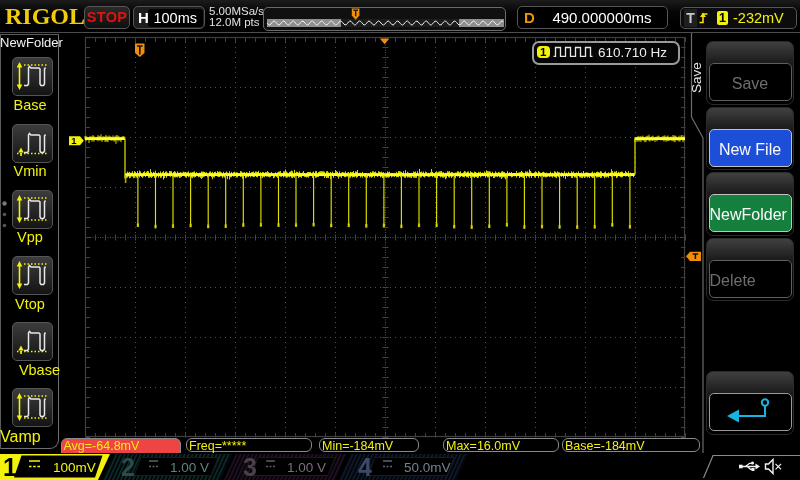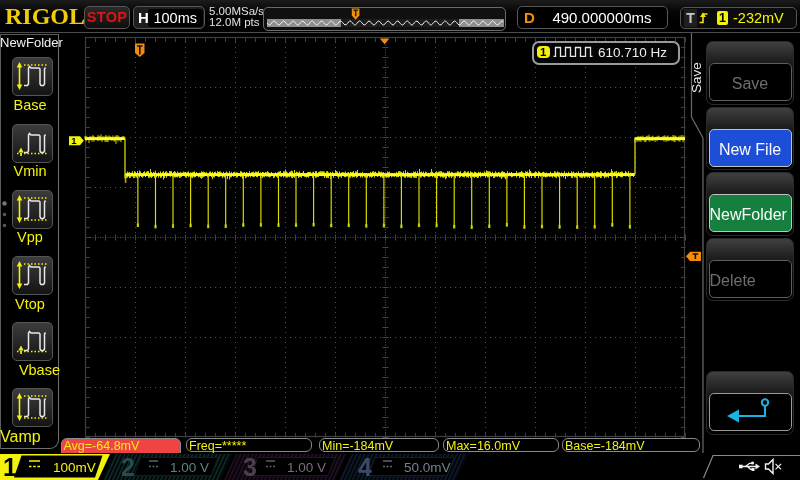--- a/index.html
+++ b/index.html
@@ -199,21 +199,21 @@
     <div class="abs" style="left:708.5px;top:393.0px;width:81px;height:36px;background:#000;border:1.5px solid #9a9a9a;border-radius:5px;"><svg width="81" height="36" viewBox="0 0 81 36">
         <g stroke="#18b4e2" fill="none" stroke-width="2">
           <circle cx="55" cy="8.5" r="3.2"></circle>
           <path d="M55 11.5V22H28"></path>
         </g>
         <path d="M29 15.5L17 22l12 6.5z" fill="#18b4e2"></path>
       </svg></div>
 
 <div class="abs" style="left:60.5px;top:438px;width:120px;height:32px;background:#ef4444;border:1px solid #8a8a8a;border-radius:6px;color:#f2f20a;font-size:12.5px;line-height:14px;padding-left:2px;box-sizing:border-box;white-space:nowrap;">Avg=-64.8mV</div>
 <div class="abs" style="left:186px;top:438px;width:126px;height:14px;background:#000;border:1px solid #8a8a8a;border-radius:6px;color:#f2f20a;font-size:12.5px;line-height:14px;padding-left:2px;box-sizing:border-box;white-space:nowrap;">Freq=*****</div>
-<div class="abs" style="left:319px;top:438px;width:120px;height:14px;background:#000;border:1px solid #8a8a8a;border-radius:6px;color:#f2f20a;font-size:12.5px;line-height:14px;padding-left:2px;box-sizing:border-box;white-space:nowrap;">Min=-184mV</div>
+<div class="abs" style="left:319px;top:438px;width:100px;height:14px;background:#000;border:1px solid #8a8a8a;border-radius:6px;color:#f2f20a;font-size:12.5px;line-height:14px;padding-left:2px;box-sizing:border-box;white-space:nowrap;">Min=-184mV</div>
 <div class="abs" style="left:443px;top:438px;width:116px;height:14px;background:#000;border:1px solid #8a8a8a;border-radius:6px;color:#f2f20a;font-size:12.5px;line-height:14px;padding-left:2px;box-sizing:border-box;white-space:nowrap;">Max=16.0mV</div>
 <div class="abs" style="left:562px;top:438px;width:138px;height:14px;background:#000;border:1px solid #8a8a8a;border-radius:6px;color:#f2f20a;font-size:12.5px;line-height:14px;padding-left:2px;box-sizing:border-box;white-space:nowrap;">Base=-184mV</div>
 
 <div class="abs" style="left:0;top:453px;width:800px;height:27px;background:#000;"></div>
 
 <div class="abs" style="left:0;top:454px;width:800px;height:26px;">
 <svg width="800" height="26" viewBox="0 0 800 26">
  <path d="M0 0H110L98 26H0z" fill="#f2f20a"></path>
  <path d="M21.5 1.5H102.5L95 23.5H14z" fill="#000"></path>
  <path d="M29 7h11M29 12.5h2.5M33.2 12.5h2.5M37.4 12.5h2.6" stroke="#f2f20a" stroke-width="1.7" fill="none"></path>

